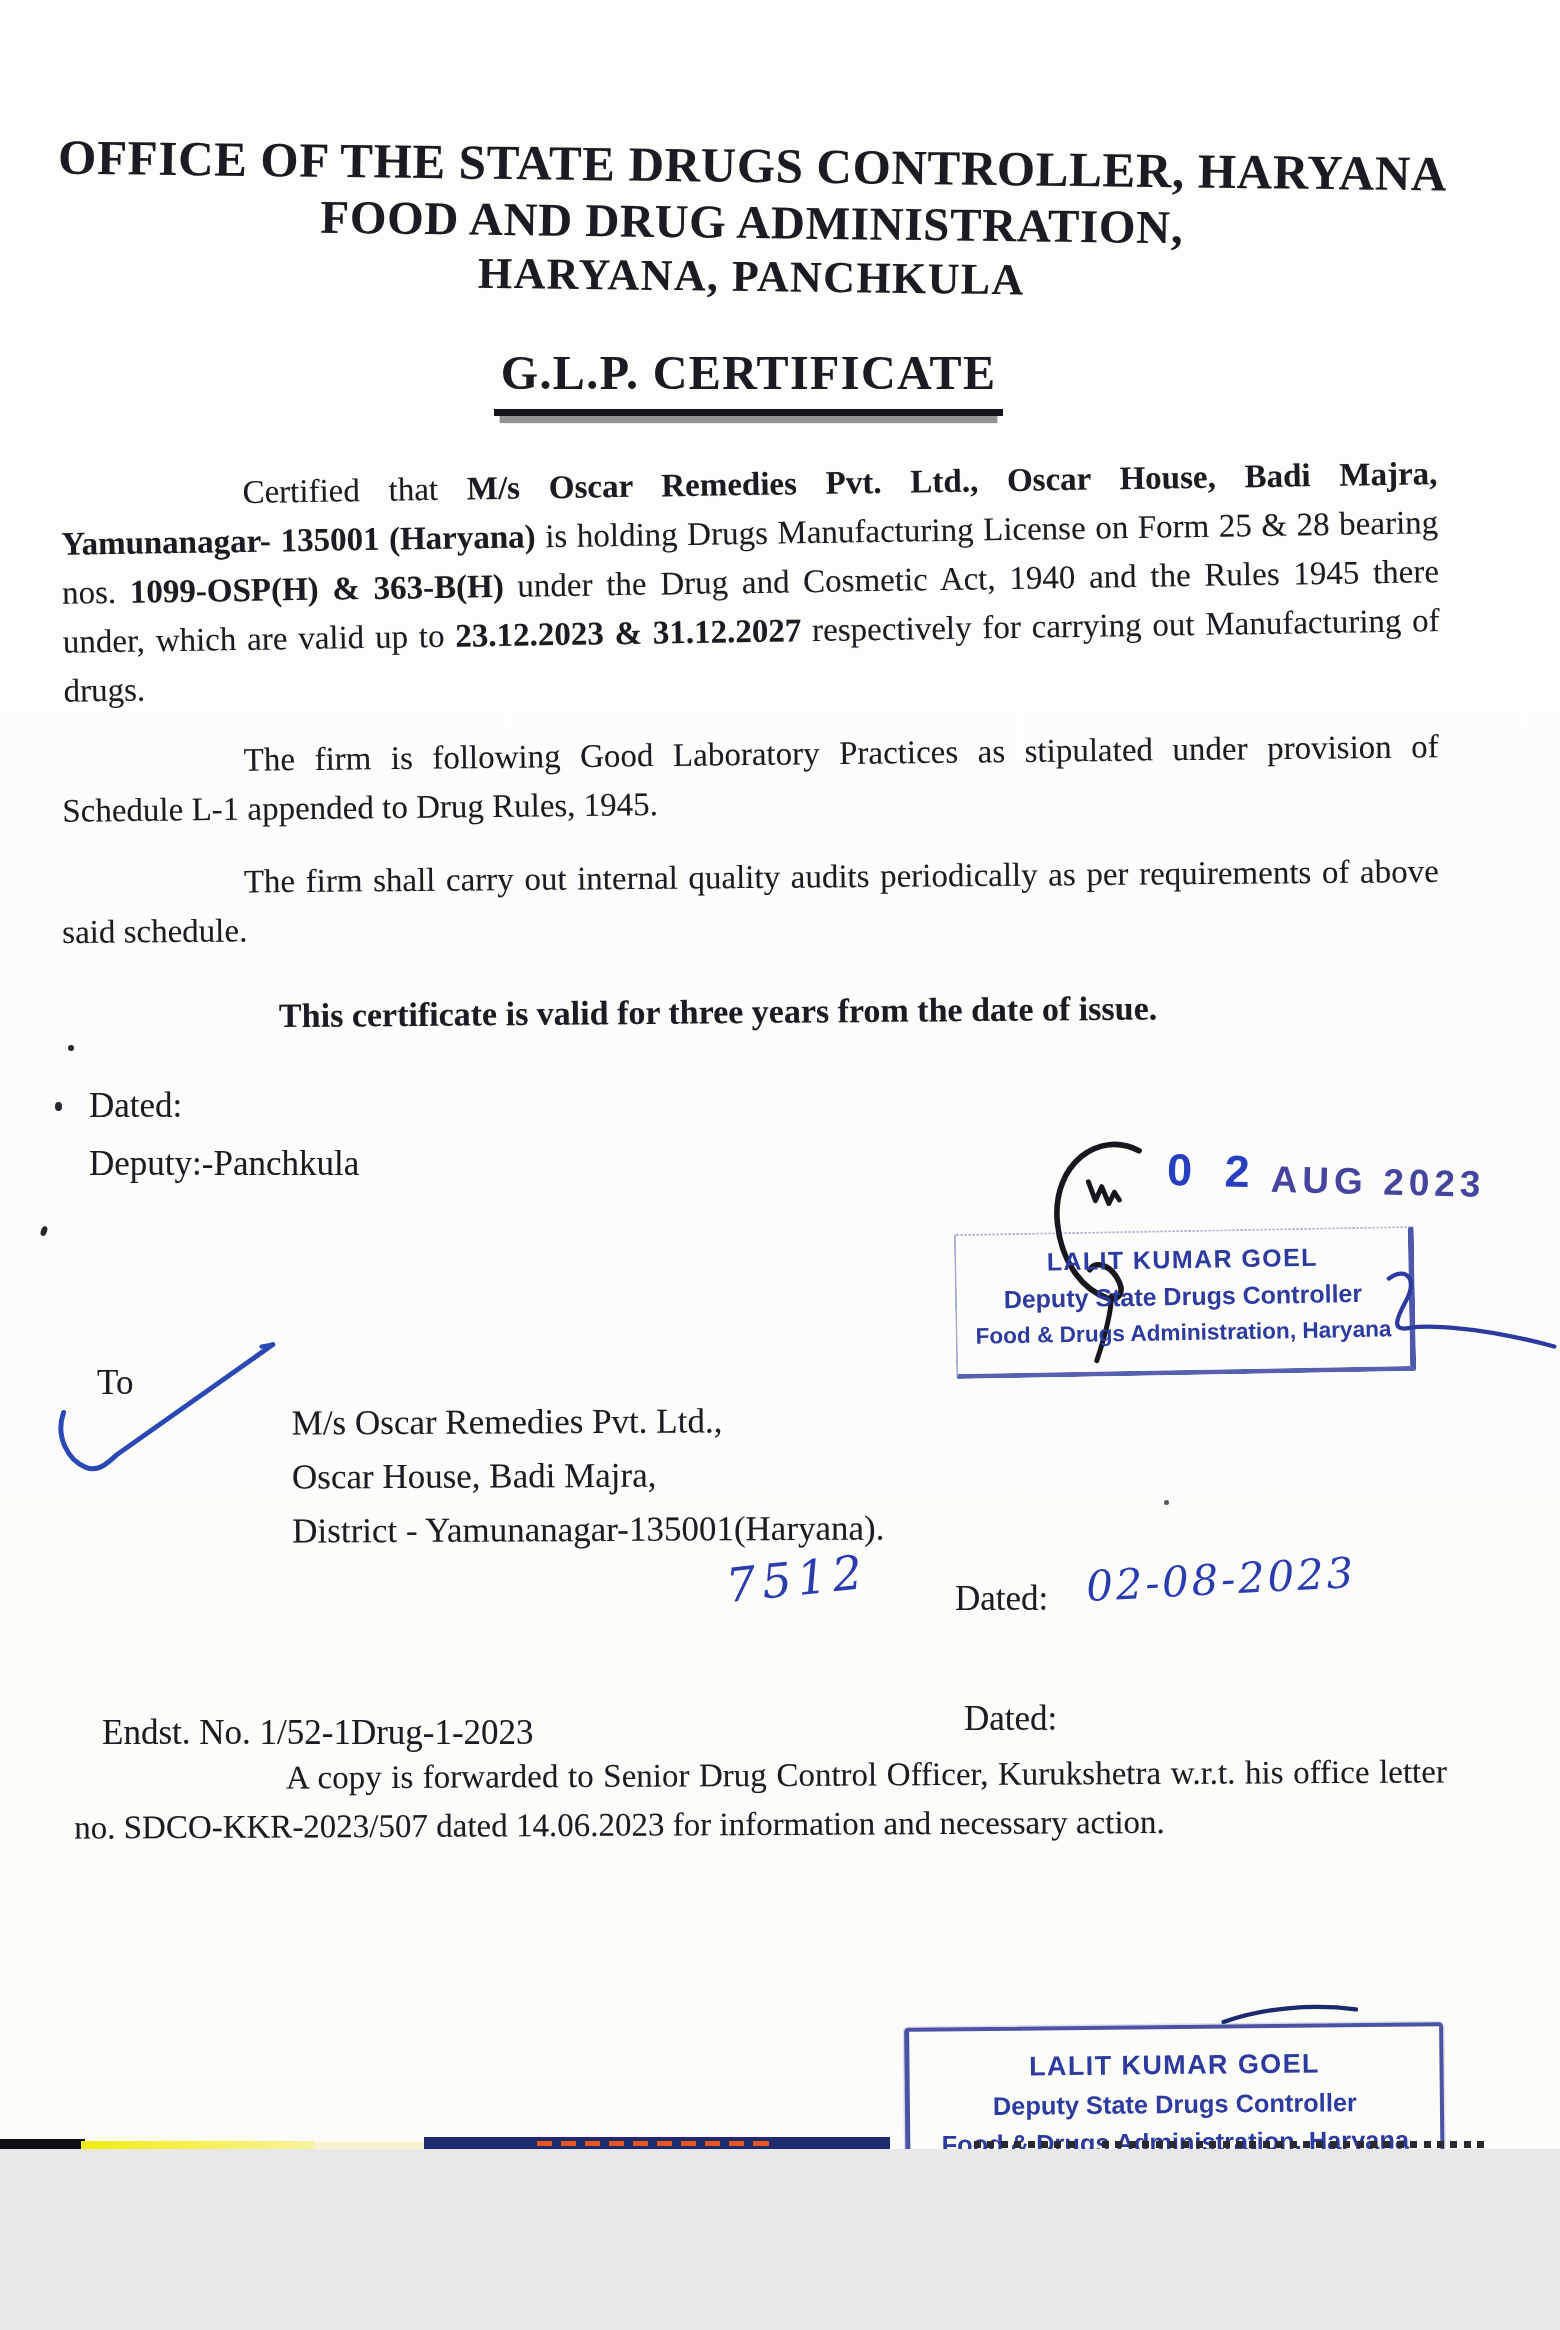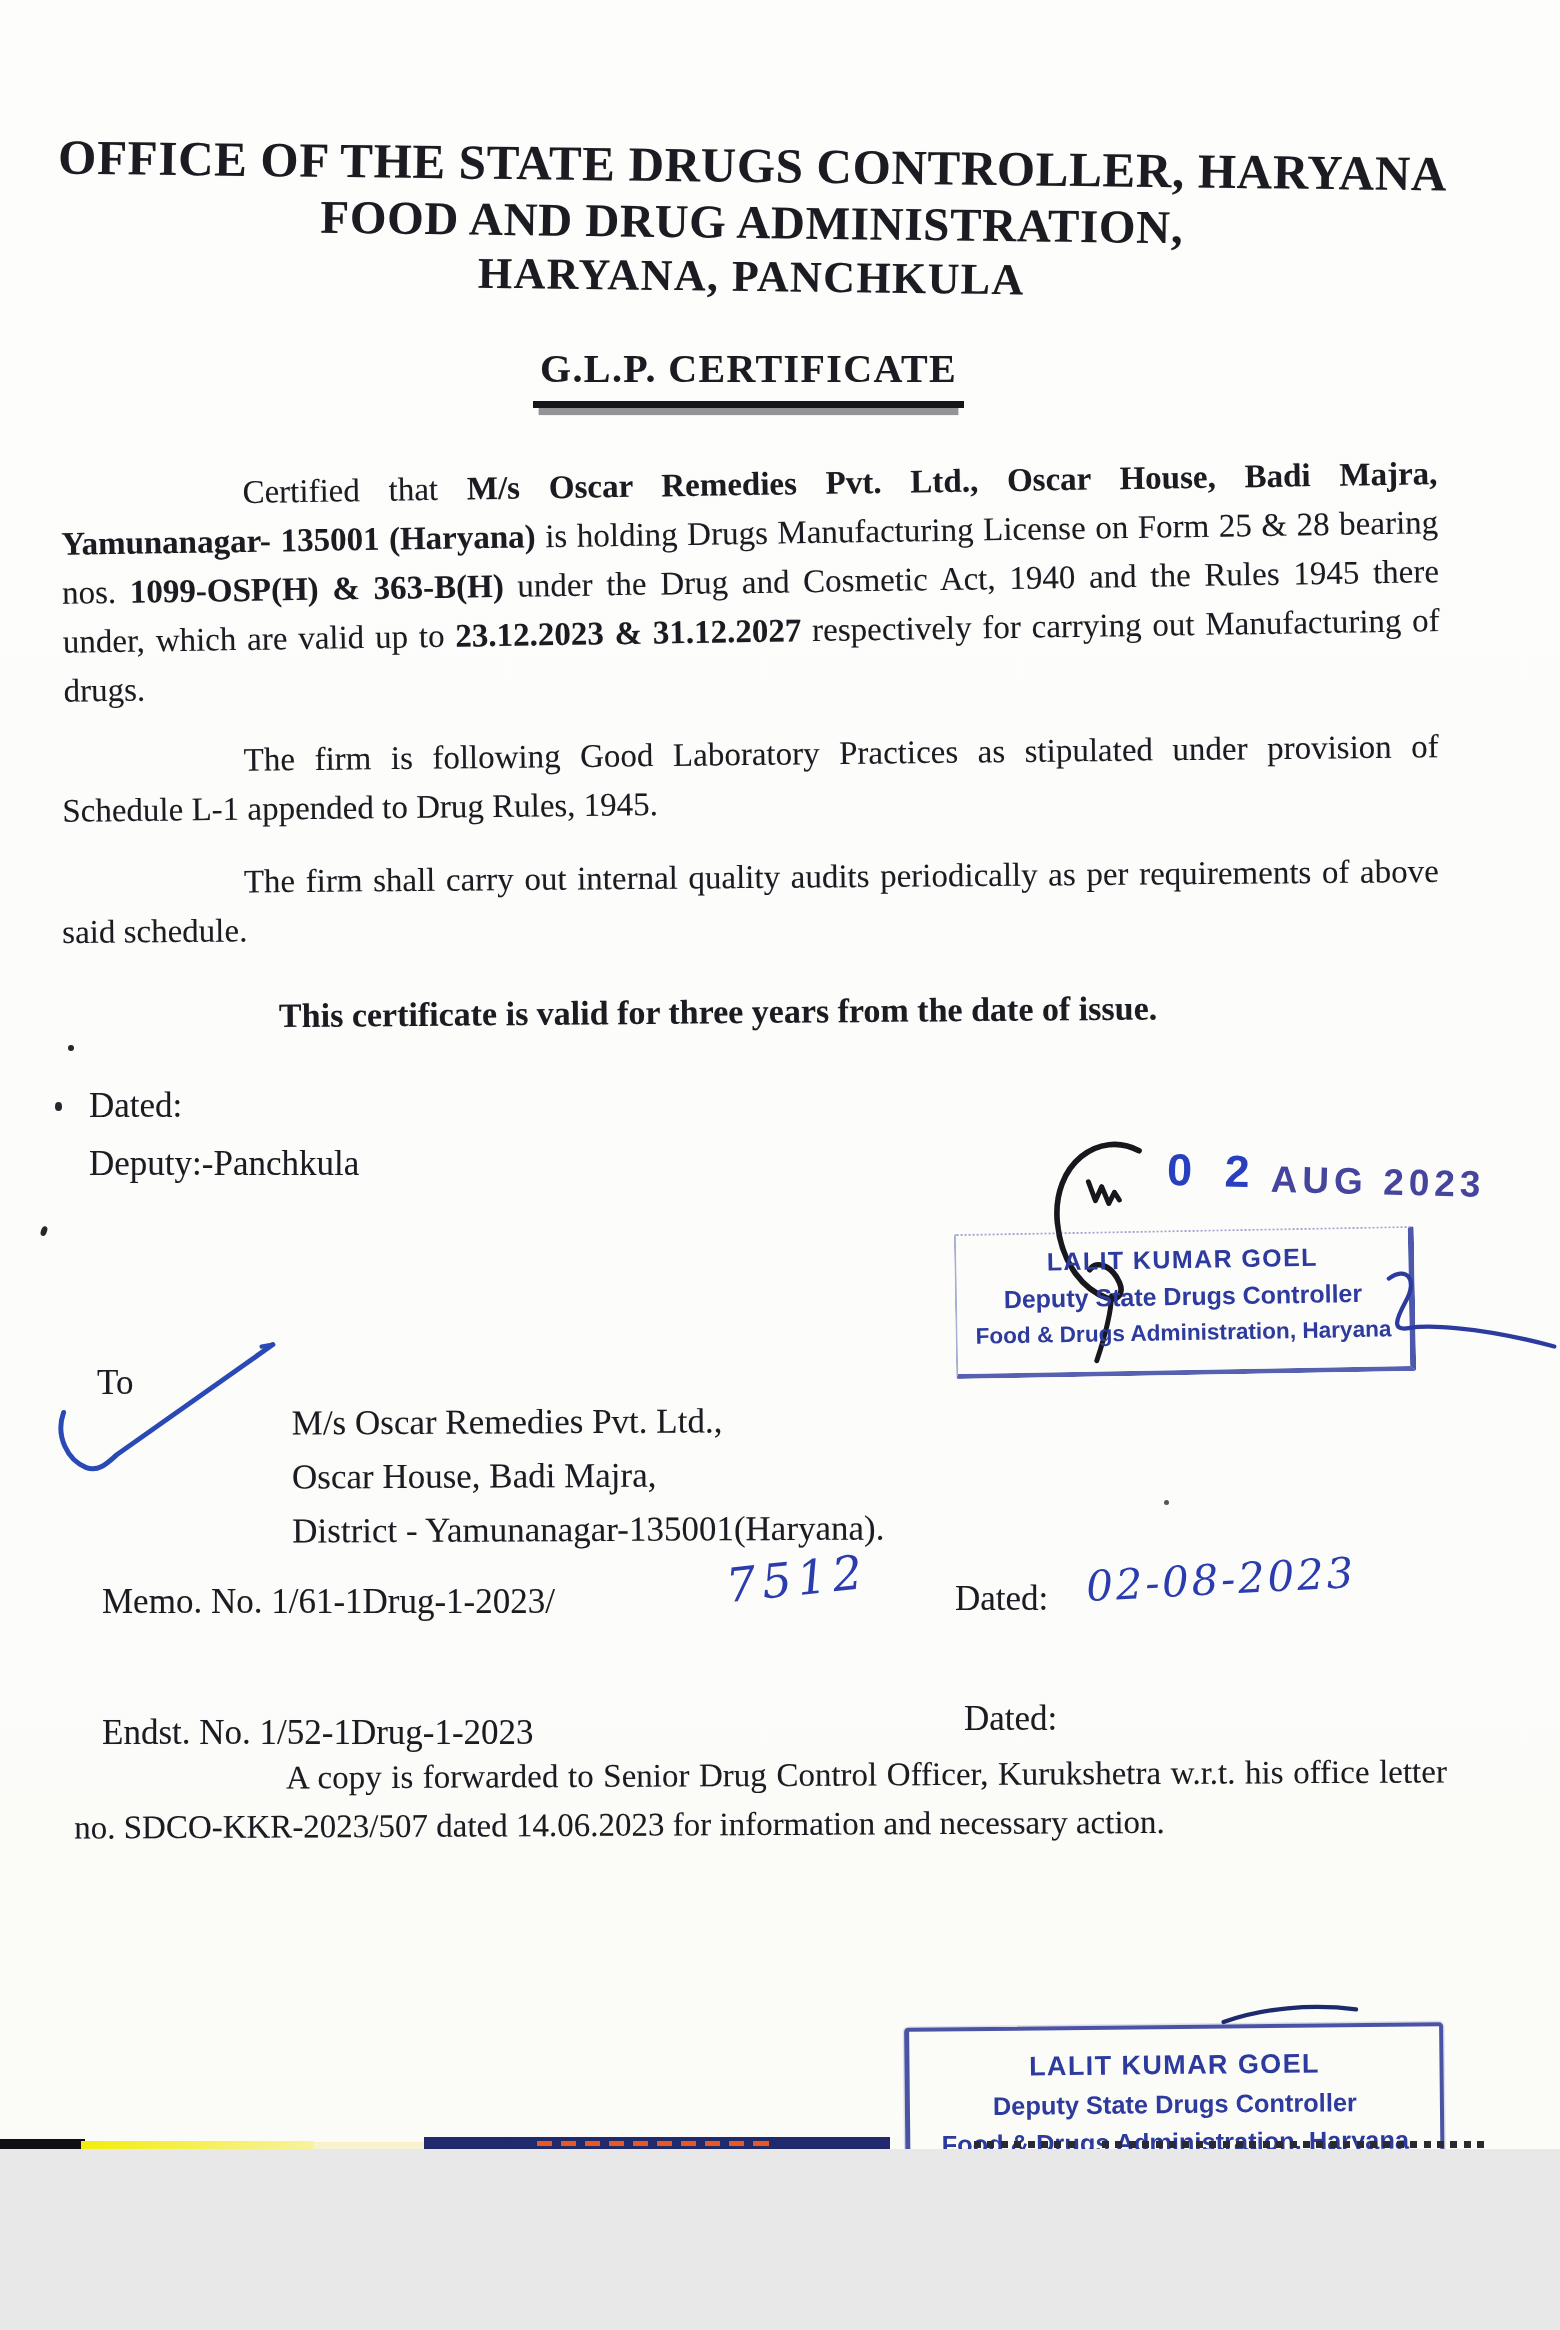--- a/index.html
+++ b/index.html
@@ -14,21 +14,21 @@
   .serif { font-family:"Liberation Serif","DejaVu Serif",serif; text-shadow:0 0 0.7px rgba(10,10,20,.25); }
   .b { font-weight:bold; }
 
   .header { top:136px; left:0; width:1504px; text-align:center; transform:rotate(.7deg); }
   .h1 { font-size:49px; font-weight:bold; letter-spacing:0.7px; line-height:59px; }
   .h2 { font-size:47px; font-weight:bold; letter-spacing:0.7px; line-height:55px; }
   .h3 { font-size:44px; font-weight:bold; letter-spacing:1.4px; line-height:54px; }
 
   .titlewrap { top:345px; left:0; width:1497px; text-align:center; }
   .title {
-    display:inline-block; font-size:40px; font-weight:bold; letter-spacing:1.4px;
+    display:inline-block; font-size:48px; font-weight:bold; letter-spacing:1.4px;
     padding:0 7px 8.5px 7px; border-bottom:7px solid #15151c;
     box-shadow:0 12.7px 0 -5.6px rgba(21,21,28,.45);
   }
 
   .para { font-size:33px; line-height:49px; text-align:justify; }
   .p1 { top:460px; left:62px; width:1377px; text-indent:182px; transform:rotate(-.9deg); }
   .p2 { top:730px; left:62px; width:1377px; text-indent:182px; transform:rotate(-.65deg); }
   .p3 { top:853px; left:62px; width:1377px; text-indent:182px; transform:rotate(-.5deg); }
   .valid { top:993px; left:62px; width:1377px; font-size:34px; font-weight:bold; text-indent:217px; transform:rotate(-.5deg); }
 
@@ -128,21 +128,20 @@
     <path d="M 22 118 C 10 152, 28 186, 54 196 C 70 202, 82 192, 97 178 L 318 22" fill="none" stroke="#2b49b5" stroke-width="7" stroke-linecap="round"></path>
     <path d="M 318 22 l -16 3" fill="none" stroke="#2b49b5" stroke-width="6" stroke-linecap="round"></path>
   </svg>
 
   <div class="abs serif addr">
     <div>M/s Oscar Remedies Pvt. Ltd.,</div>
     <div>Oscar House, Badi Majra,</div>
     <div>District - Yamunanagar-135001(Haryana).</div>
   </div>
 
-  <div class="abs serif memo-label">Memo. No. 1/61-1Drug-1-2023/</div>
   <div class="abs hand memo-no">7512</div>
   <div class="abs serif memo-dated">Dated:</div>
   <div class="abs hand memo-date">02-08-2023</div>
 
   <div class="abs serif endst-label">Endst. No. 1/52-1Drug-1-2023</div>
   <div class="abs serif endst-dated">Dated:</div>
   <div class="abs para serif copy">A copy is forwarded to Senior Drug Control Officer, Kurukshetra w.r.t. his office letter no. SDCO-KKR-2023/507 dated 14.06.2023 for information and necessary action.</div>
 
   <svg class="abs" style="top:1998px;left:1220px;" width="141" height="32" viewBox="0 0 200 45">
     <path d="M 5 34 C 60 14, 130 8, 193 16" fill="none" stroke="#1d2a6e" stroke-width="6" stroke-linecap="round"></path>

